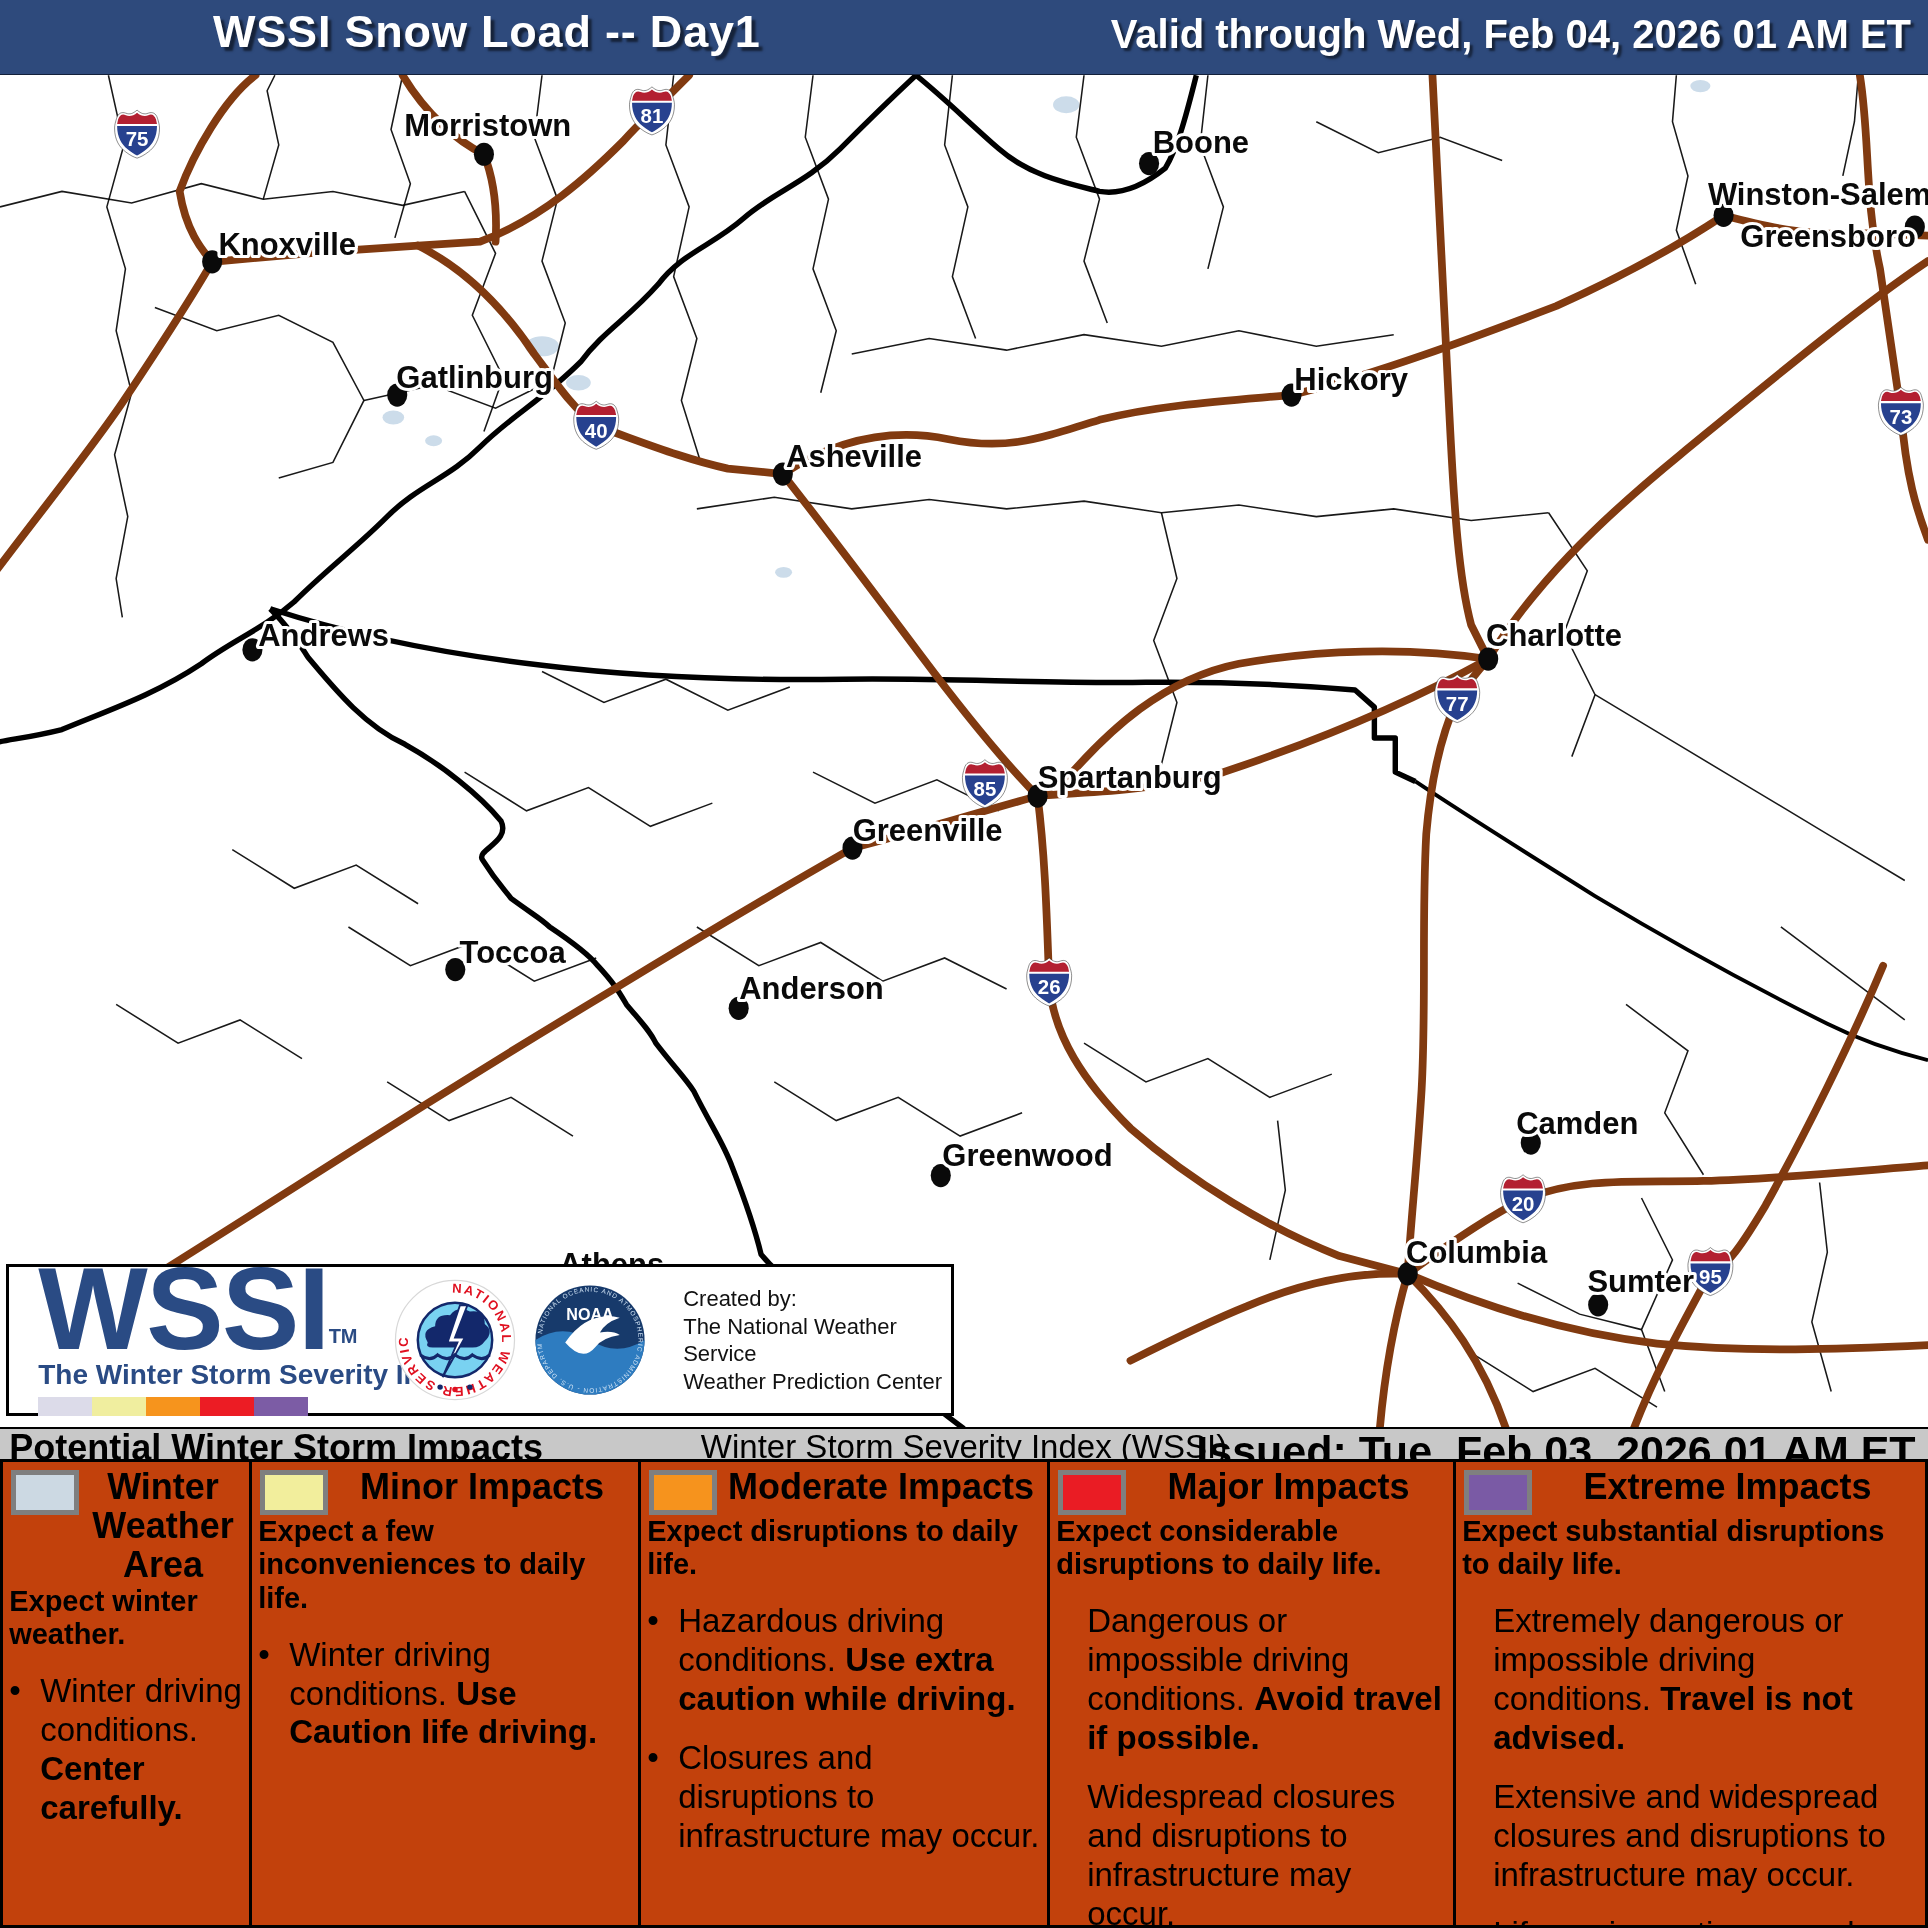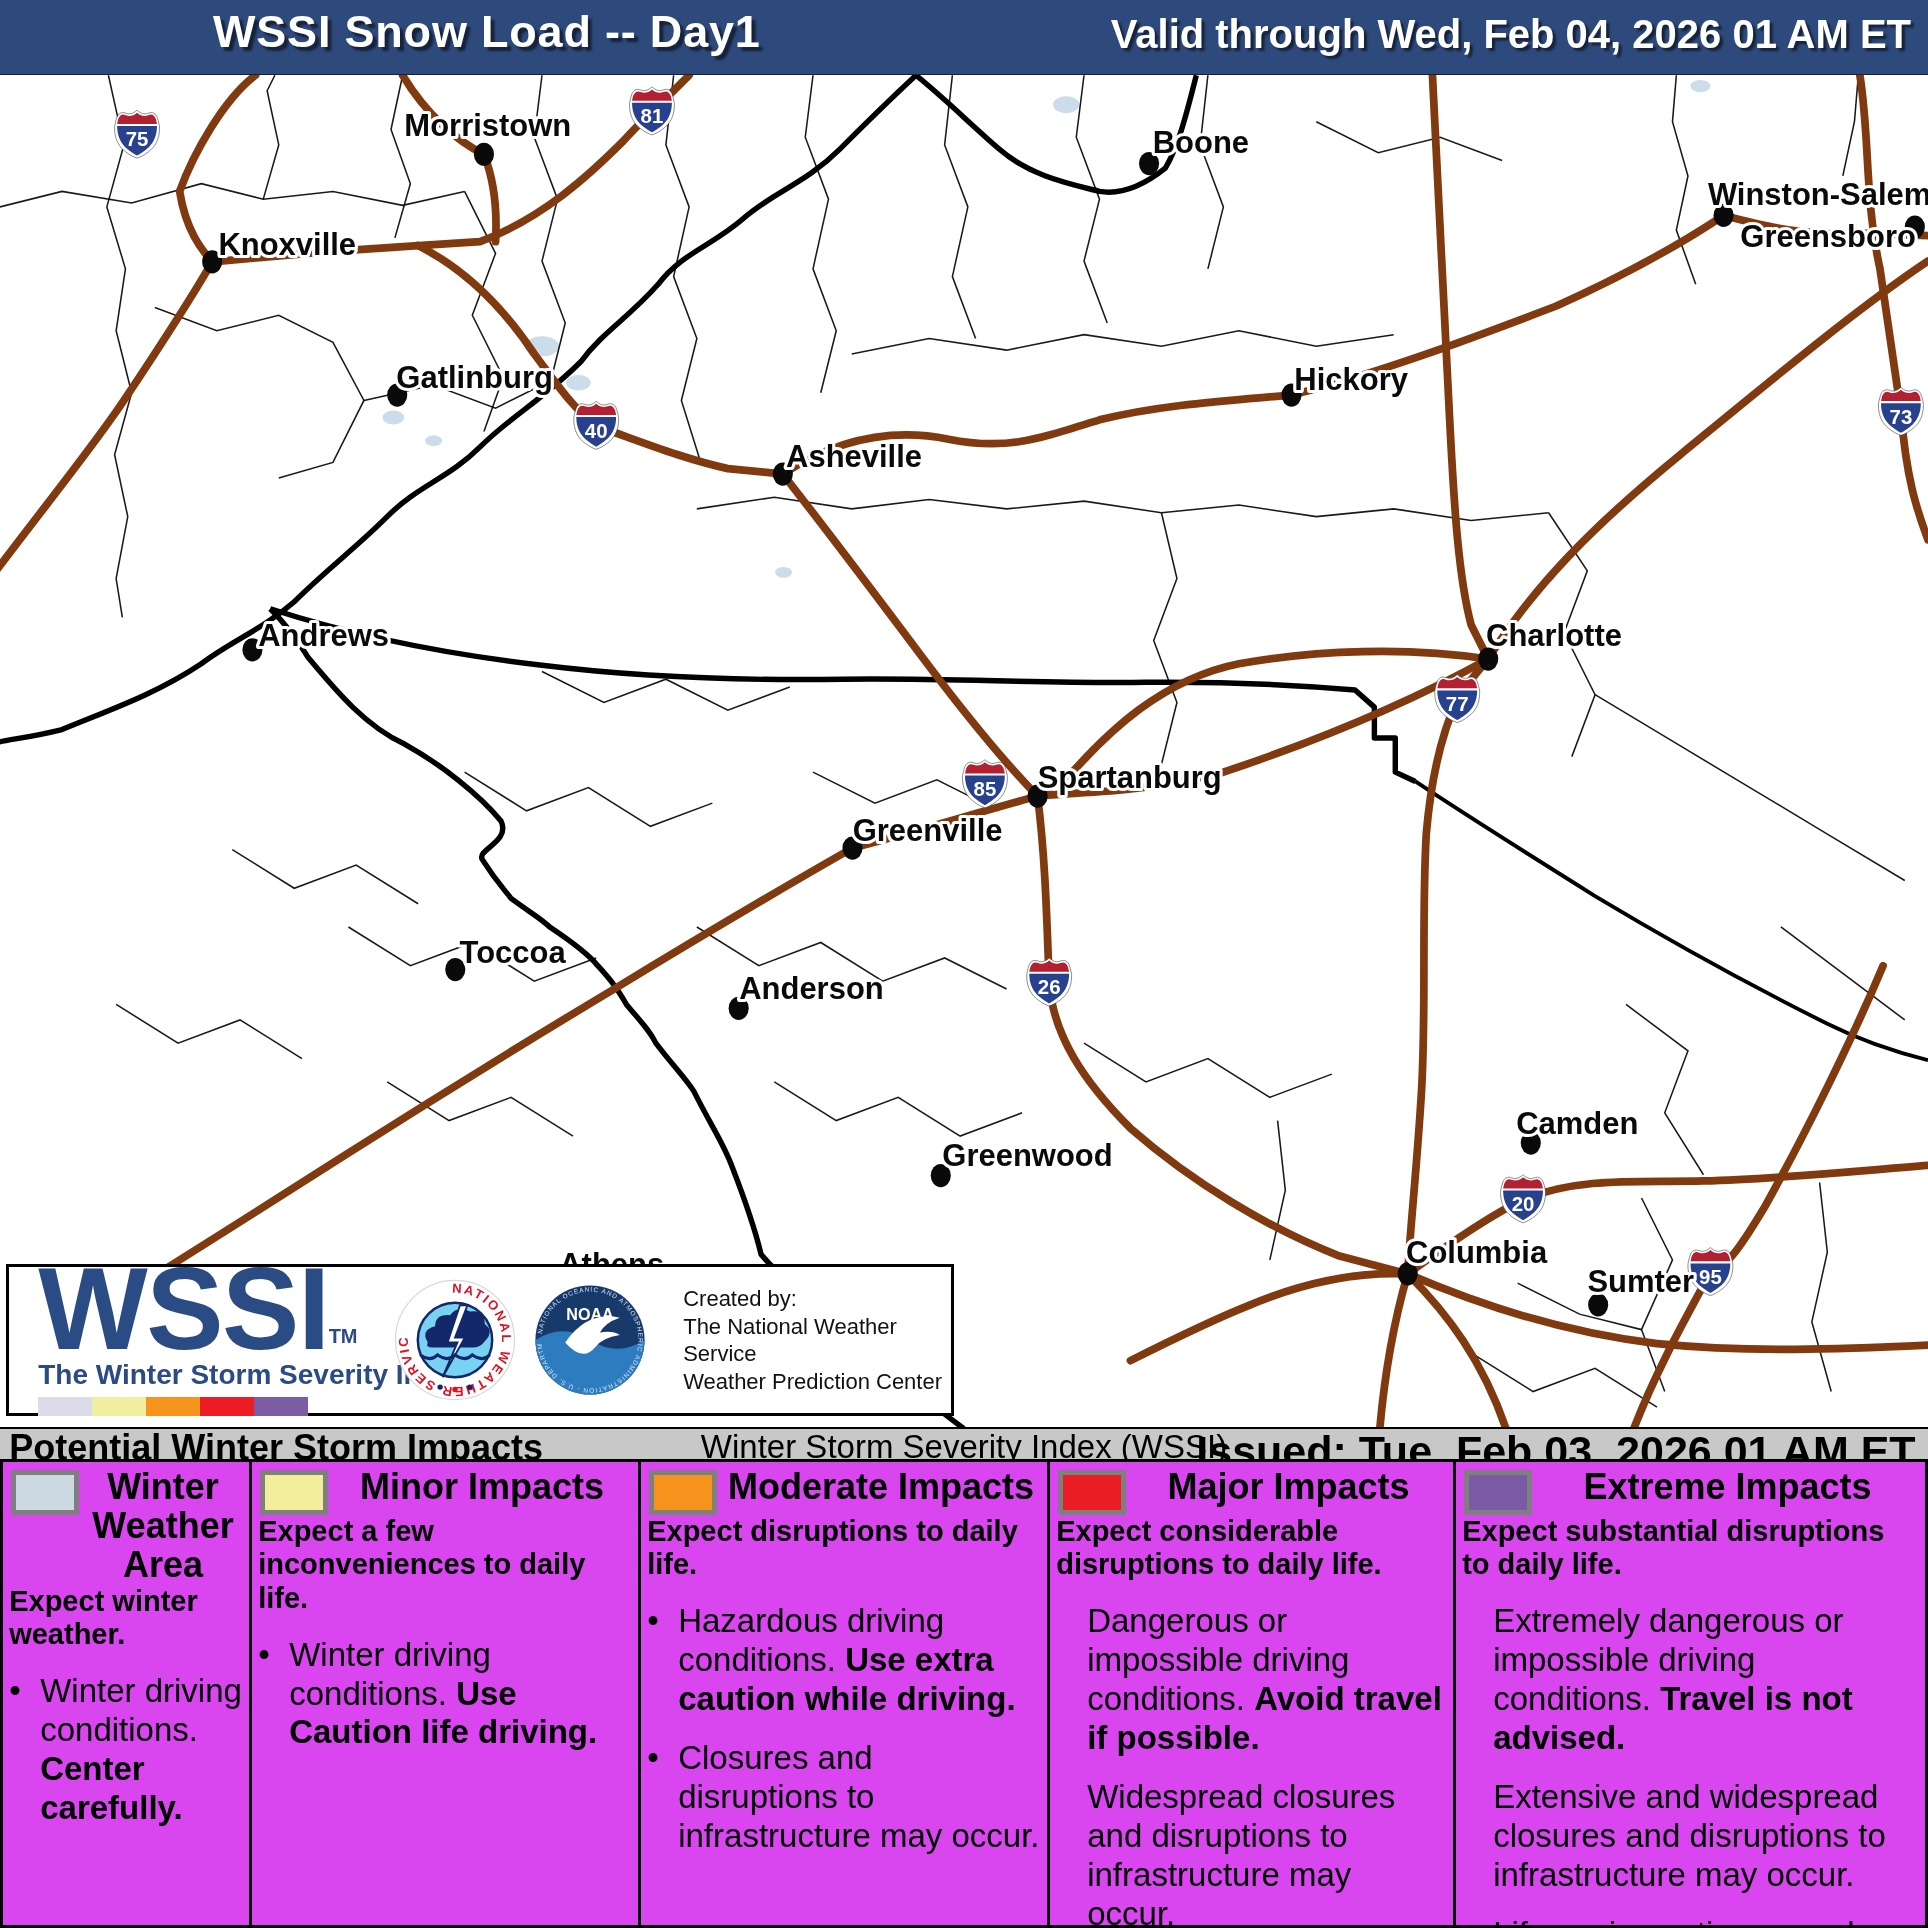--- a/index.html
+++ b/index.html
@@ -35,21 +35,21 @@
   .agency-logos{display:flex;align-items:center;margin-left:20px;flex:none;}
   .created-block{margin-left:31px;font-size:22px;color:#111;line-height:1.25;}
   
   .info-bar{position:absolute;top:1427px;left:0;width:1928px;height:35px;background:var(--bar-bg,#c8c8c8);
         border-top:2.3px solid #000;border-bottom:3.1px solid #000;box-sizing:border-box;}
   .info-left{position:absolute;left:9.3px;top:-2.3px;font-size:36px;font-weight:bold;color:#000;white-space:nowrap;}
   .info-center{position:absolute;left:50%;transform:translateX(-50%);top:-0.8px;font-size:33px;color:#000;white-space:nowrap;}
   .info-right{position:absolute;right:12.4px;top:-2.3px;font-size:43px;font-weight:bold;color:#000;white-space:nowrap;text-align:right;}
   
   .legend{position:absolute;top:1462px;left:0;width:1928px;height:466px;box-sizing:border-box;
-        border:3.9px solid #000;border-top:none;background:#d946ef;display:grid;
+        border:3.9px solid #000;border-top:none;background:#c2410c;display:grid;
         grid-template-columns:246px 389px 409px 406px 1fr;}
   .leg-col{border-left:3.1px solid #000;padding:6.2px 6.2px 0 6.2px;box-sizing:border-box;overflow:hidden;}
   .leg-col:first-child{border-left:none;}
   .col-head{display:flex;align-items:flex-start;}
   .swatch{width:68px;height:45px;border:5.4px solid var(--swatch-border,#7f7f7f);box-sizing:border-box;
         margin:1.5px 4.6px 0 1.5px;flex:none;}
   .col-title{flex:1;text-align:center;font-weight:bold;font-size:36px;line-height:1.08;color:#000;}
   .leg-lead{font-weight:bold;font-size:29px;line-height:1.16;color:#000;margin-top:0;}
   .leg-item{display:flex;font-size:33px;line-height:1.18;color:#000;margin-top:20px;}
   .leg-marker{width:31px;flex:none;}

